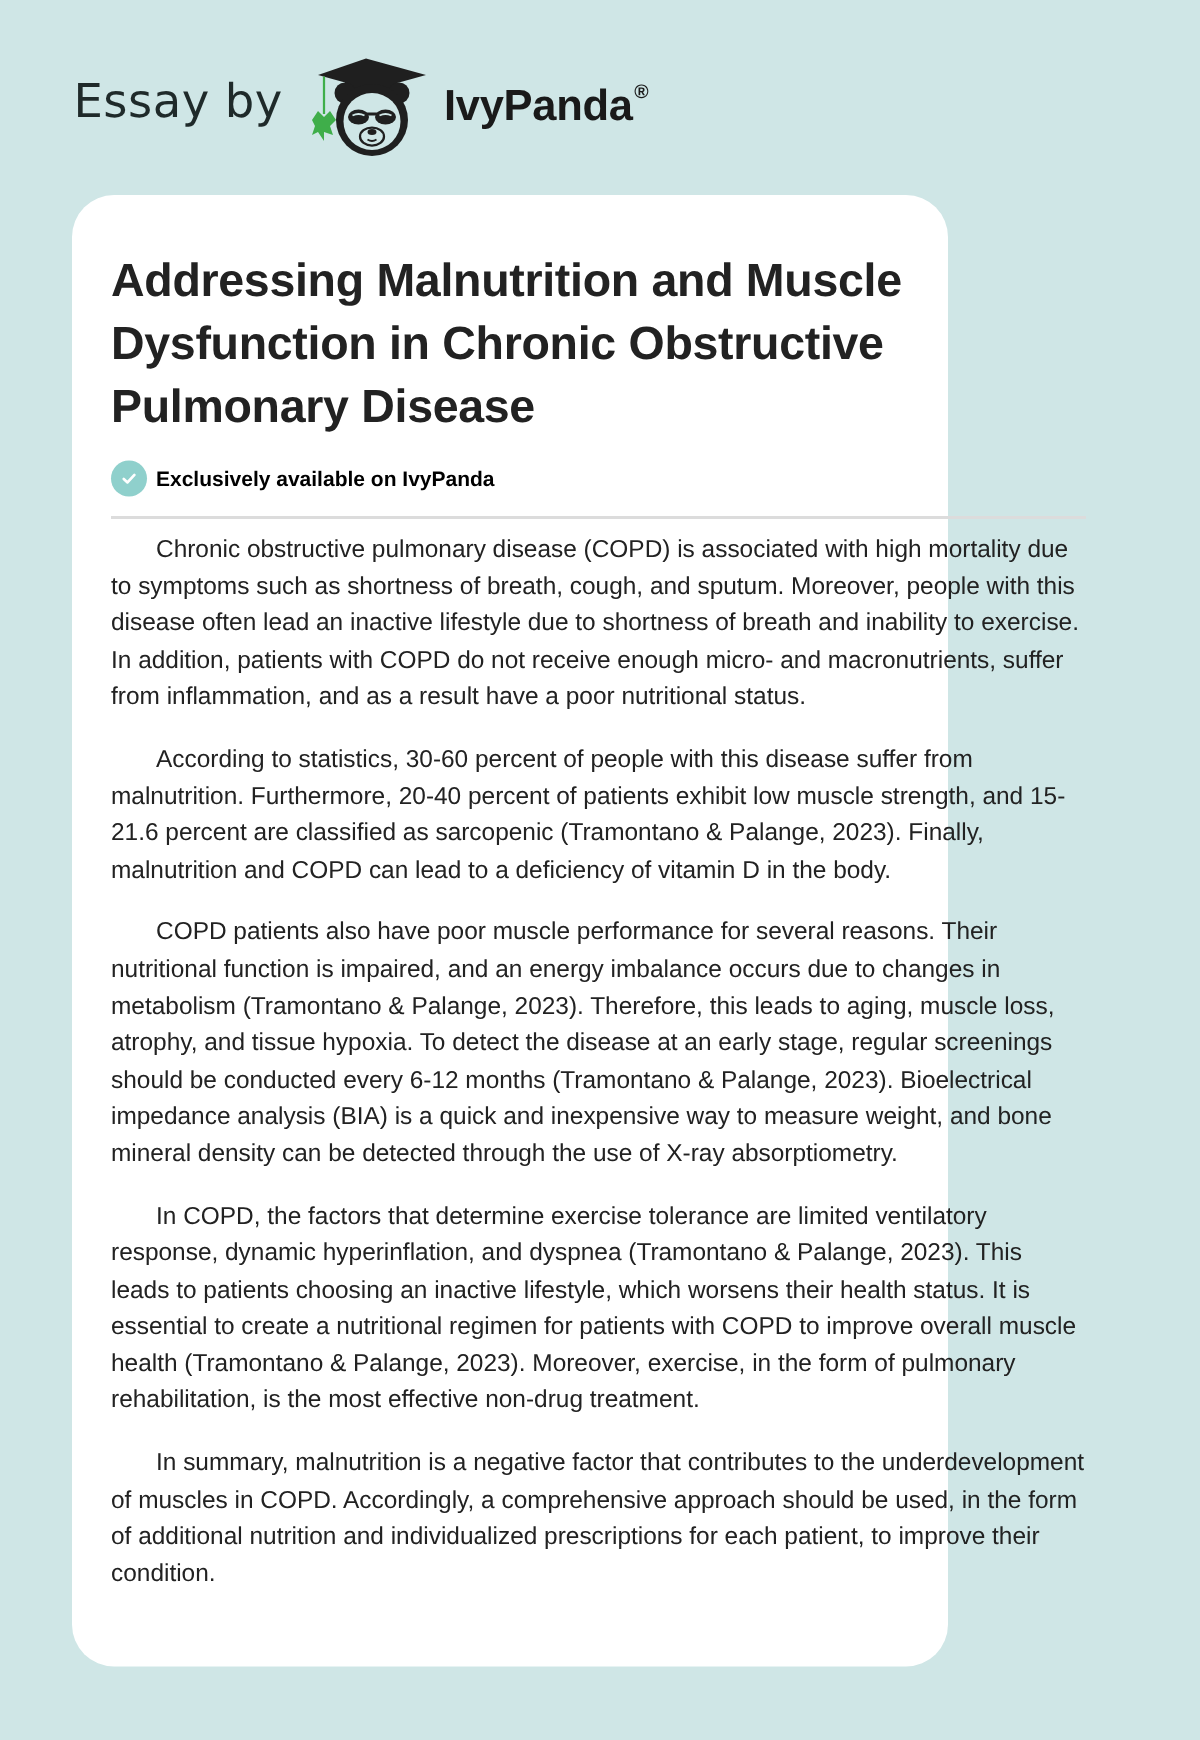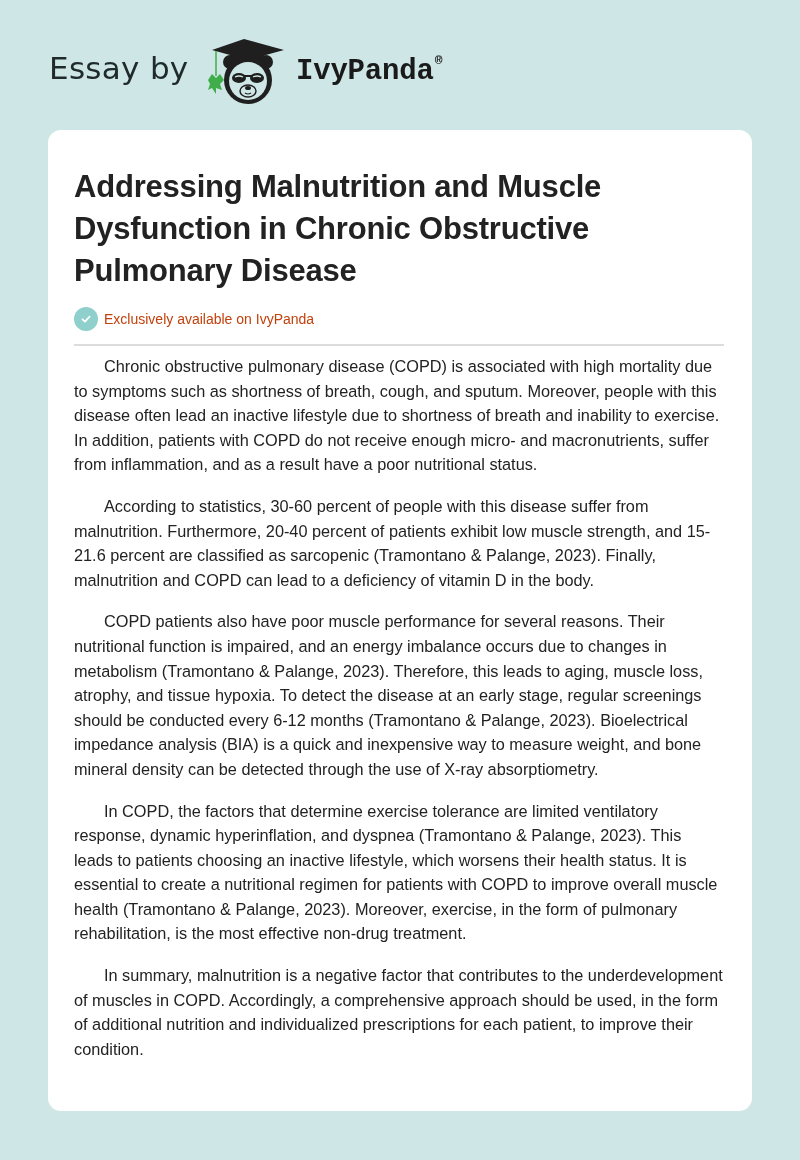--- a/index.html
+++ b/index.html
@@ -25,38 +25,38 @@
       letter-spacing: 0.3px;
     }
     .logo {
       position: absolute;
       left: 202px; top: 36px;
       width: 90px; height: 72px;
     }
     .brand {
       position: absolute;
       left: 296px; top: 55px;
-      font-family: Liberation Mono, monospace;
+      font-family: Liberation Sans, sans-serif;
       font-weight: bold;
       font-size: 29px;
       color: #1a1a1a;
       letter-spacing: -0.2px;
     }
     .brand sup {
       font-size: 13px;
       position: relative;
       top: -4px;
       margin-left: 1px;
     }
     .card {
       position: absolute;
       left: 48px; top: 130px;
-      width: 704px; height: 981px;
+      width: 584px; height: 981px;
       background: #ffffff;
-      border-radius: 13px;
+      border-radius: 28px;
     }
     .title {
       position: absolute;
       left: 26px; top: 36px;
       width: 640px;
       font-family: "Liberation Sans", sans-serif;
       font-weight: bold;
       font-size: 31px;
       line-height: 42px;
       color: #222;
@@ -71,22 +71,22 @@
     }
     .badge-icon {
       width: 24px; height: 24px;
       border-radius: 50%;
       background: #8fd0cc;
       display: flex; align-items: center; justify-content: center;
       margin-right: 6px;
     }
     .badge-text {
       font-size: 14px;
-      font-weight: normal;
-      color: #c2410c;
+      font-weight: bold;
+      color: #000000;
     }
     .divider {
       position: absolute;
       left: 26px; top: 214px;
       width: 650px; height: 2px;
       background: #dcdcdc;
     }
     .body-text {
       position: absolute;
       left: 26px; top: 224px;

